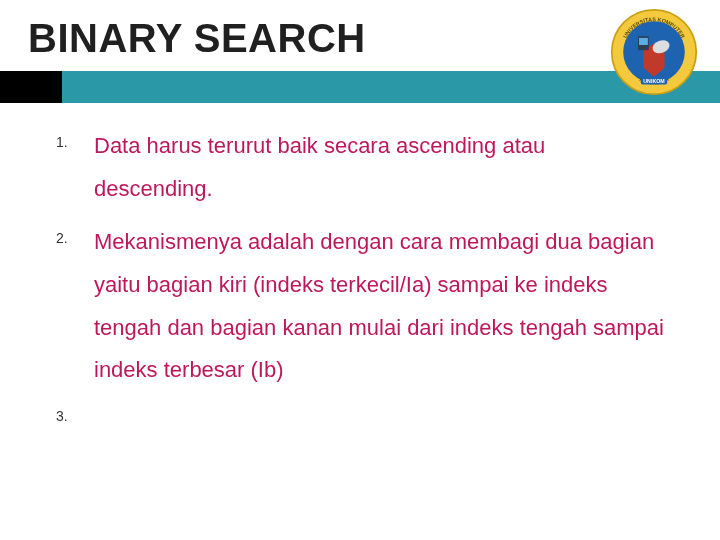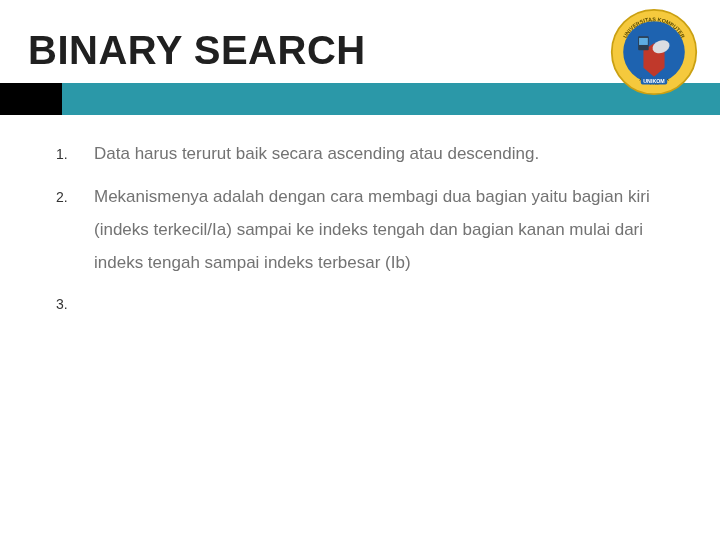--- a/index.html
+++ b/index.html
@@ -9,21 +9,21 @@
     background: #fff;
     font-family: Arial, Helvetica, sans-serif;
     color: #1a1a1a;
     position: relative;
     overflow: hidden;
   }
   .slide {
     width: 100%;
     height: 100%;
     position: relative;
-    padding-top: 28px;
+    padding-top: 16px;
   }
   .title {
     font-size: 40px;
     font-weight: bold;
     padding-left: 28px;
     letter-spacing: 0.5px;
     color: #202020;
   }
   .accent-row {
     margin-top: 10px;
@@ -56,23 +56,23 @@
     margin-bottom: 10px;
   }
   .num {
     width: 38px;
     flex-shrink: 0;
     font-size: 14px;
     padding-top: 9px;
     color: #333;
   }
   .txt {
-    font-size: 17px;
+    font-size: 22px;
     line-height: 1.95;
-    color: #737373;
+    color: #be185d;
   }
   .item3 .num { padding-top: 6px; }
   .item3 .txt { line-height: 1.4; }
 </style>
 </head>
 <body>
 
 <div class="slide">
 
   <div class="title">BINARY SEARCH</div>

